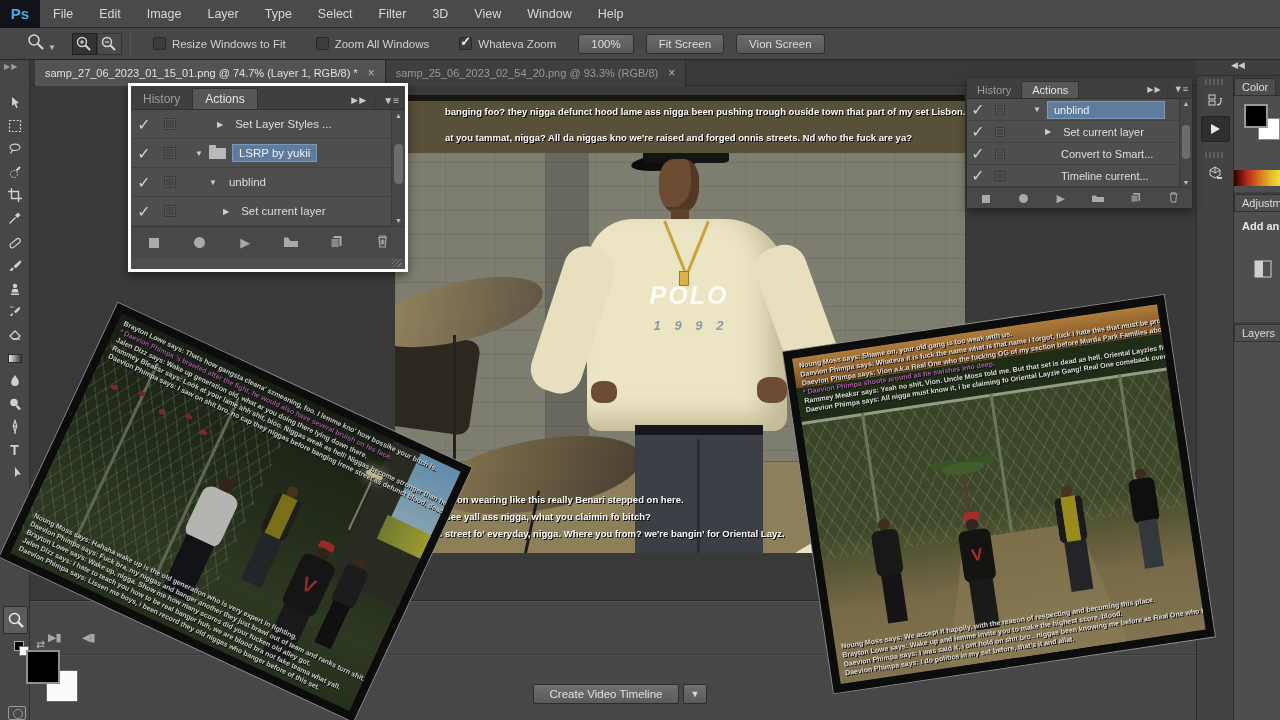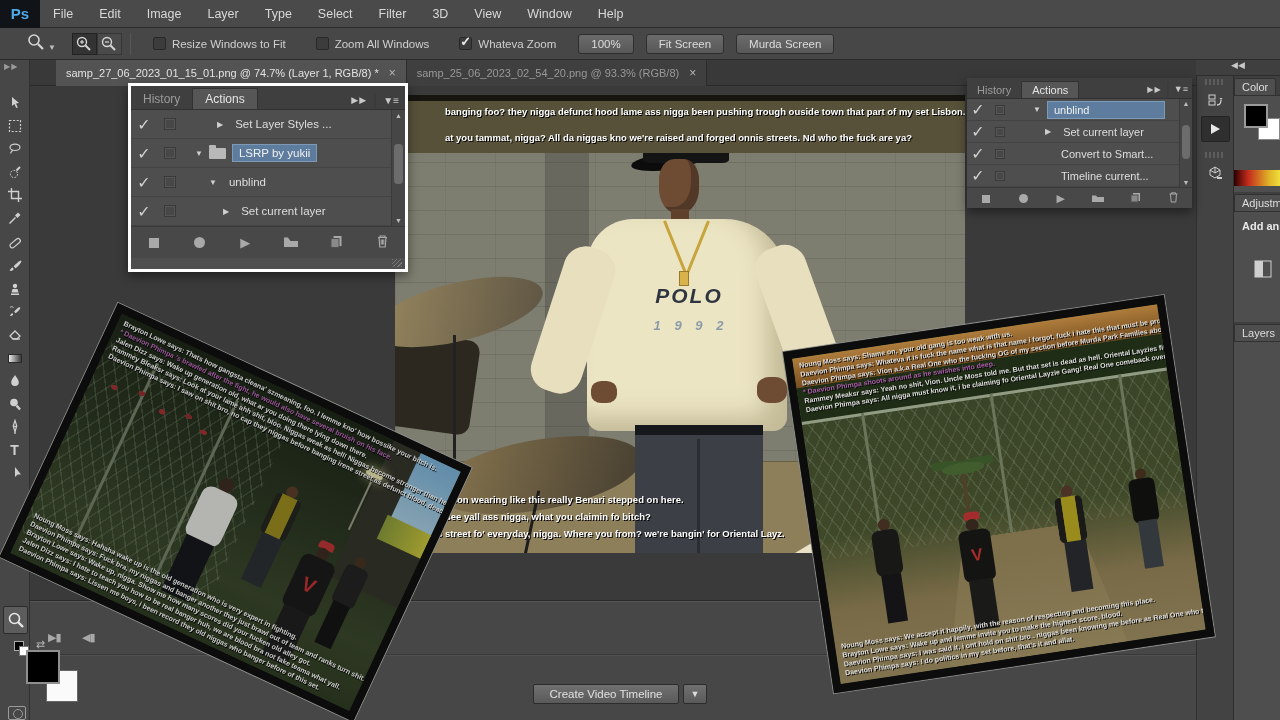--- a/index.html
+++ b/index.html
@@ -191,25 +191,25 @@
   </div>
   <div class="ob-sep"></div>
   <span class="chk"></span>
   <span class="oblabel">Resize Windows to Fit</span>
   <span class="chk" style="margin-left:30px"></span>
   <span class="oblabel">Zoom All Windows</span>
   <span class="chk on" style="margin-left:30px"></span>
   <span class="oblabel">Whateva Zoom</span>
   <div class="obbtn" style="margin-left:22px">100%</div>
   <div class="obbtn">Fit Screen</div>
-  <div class="obbtn">Murda Screen</div>
+  <div class="obbtn">Vion Screen</div>
 </div>
 
 <div class="tabbar">
-  <div class="dtab active" style="margin-left:26px">
+  <div class="dtab active" style="margin-left:5px">
     <span>samp_27_06_2023_01_15_01.png @ 74.7% (Layer 1, RGB/8) *</span>
     <span class="x">×</span>
   </div>
   <div class="dtab inactive">
     <span>samp_25_06_2023_02_54_20.png @ 93.3% (RGB/8)</span>
     <span class="x">×</span>
   </div>
 </div>
 
 <div class="toolbar">
@@ -341,21 +341,21 @@
     <i style="left:264px;top:64px;width:40px;height:54px;background:#6e4b33;border-radius:38% 38% 45% 45%;box-shadow:inset -8px -6px 0 rgba(0,0,0,.25)"></i>
     <i style="left:276px;top:114px;width:18px;height:14px;background:#5f402b"></i>
     <i style="left:192px;top:124px;width:200px;height:212px;background:#ece5c4;border-radius:46px 62px 14px 14px;box-shadow:inset -20px -14px 24px rgba(120,110,70,.35)"></i>
     <i style="left:152px;top:150px;width:52px;height:150px;background:#e7dfbd;border-radius:22px;transform:rotate(18deg)"></i>
     <i style="left:378px;top:148px;width:52px;height:150px;background:#e7dfbd;border-radius:22px;transform:rotate(-20deg)"></i>
     <i style="left:196px;top:286px;width:26px;height:22px;background:#6e4b33;border-radius:40%"></i>
     <i style="left:362px;top:282px;width:30px;height:26px;background:#6e4b33;border-radius:40%"></i>
     <i style="left:268px;top:126px;width:2.5px;height:56px;background:#c8a43c;transform:rotate(-22deg);transform-origin:top"></i>
     <i style="left:312px;top:126px;width:2.5px;height:56px;background:#c8a43c;transform:rotate(22deg);transform-origin:top"></i>
     <i style="left:284px;top:176px;width:10px;height:15px;background:#d9b34a;border:1px solid #9a7a2a"></i>
-    <i class="cchat" style="left:232px;top:194px;width:124px;text-align:center;font-size:21px;letter-spacing:2px;color:#0f172a;text-shadow:none;opacity:.85">POLO</i>
+    <i class="cchat" style="left:232px;top:194px;width:124px;text-align:center;font-size:25px;letter-spacing:2px;color:#ffffff;text-shadow:none;opacity:.85">POLO</i>
     <i class="cchat" style="left:236px;top:224px;width:120px;text-align:center;font-size:13px;letter-spacing:5px;color:#7388a0;text-shadow:none;opacity:.8">1 9 9 2</i>
     <i style="left:240px;top:330px;width:128px;height:128px;background:#3c3f45;border-radius:8px 8px 0 0"></i>
     <i style="left:240px;top:330px;width:128px;height:10px;background:#17181c"></i>
     <i style="left:302px;top:344px;width:3px;height:114px;background:#2b2d32"></i>
   </div>
 
   <div class="topband"></div>
   <span class="cchat" style="left:50px;top:10px">banging foo? they nigga defunct hood lame ass nigga been pushing trough ouside town that part of my set Lisbon.</span>
   <span class="cchat" style="left:50px;top:36px">at you tammat, nigga? All da niggas kno we're raised and forged onnis streets. Nd who the fuck are ya?</span>
   <span class="cchat" style="left:42px;top:398px">person wearing like this really Benari stepped on here.</span>

